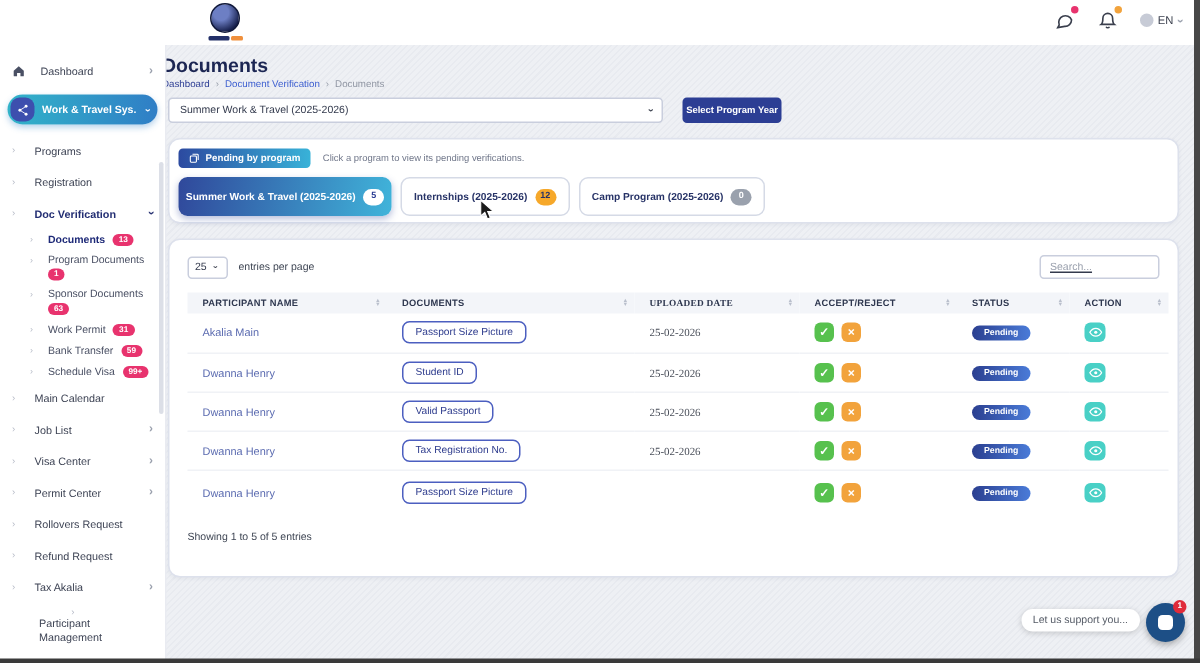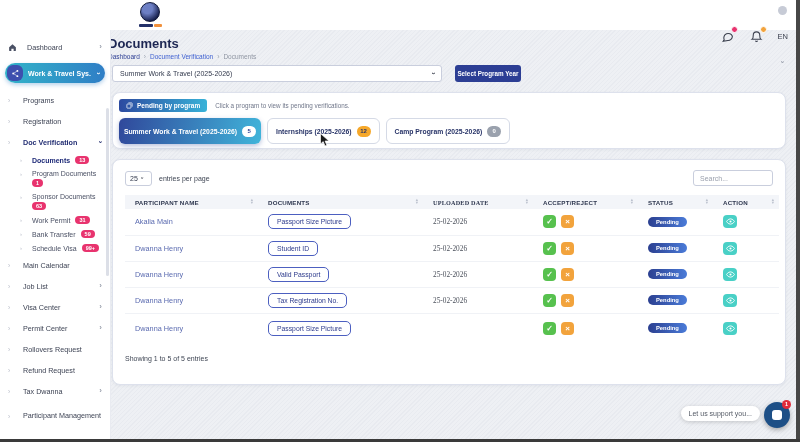--- a/index.html
+++ b/index.html
@@ -20,21 +20,21 @@
   .avatar { width:16px; height:16px; border-radius:50%; background:#eef0f4; border:1px solid #d8dbe4;
             display:inline-flex; align-items:center; justify-content:center; overflow:hidden; }
   .avatar svg { width:11px; height:11px; }
   .greet-text { font-size:8px; font-weight:bold; color:#3a3f4d; }
   .top-icons { position:absolute; right:12px; top:6px; display:flex; align-items:center; gap:14px; }
   .tico { position:relative; display:inline-flex; width:15px; height:15px; cursor:pointer; }
   .tico svg { width:13px; height:13px; margin:auto; }
   .dot { position:absolute; top:-3px; right:-3px; width:7px; height:7px; border-radius:50%; border:1px solid #fff; }
   .dot.pink { background:#e8336e; }
   .dot.orange { background:#f2a33c; }
-  .lang { display:flex; align-items:center; gap:17px; font-size:7.5px; color:#3a3f4d; cursor:pointer;flex-direction:column; }
+  .lang { display:flex; align-items:center; gap:3px; font-size:7.5px; color:#3a3f4d; cursor:pointer; }
   .globe { width:9px; height:9px; border-radius:50%; background:#c7cbd6; display:inline-block; }
 
   .chev { display:inline-block; font-size:8px; line-height:1; color:#9aa0ad; font-weight:bold; }
   .chev.down { transform:rotate(90deg); }
   .chev.white { color:#fff; }
   .chev.dark { color:#3a3f4d; }
   .chev.navy { color:#283272; }
 
   
   .sidebar { position:absolute; top:30px; left:0; width:110px; height:412px; background:#fff;
@@ -57,21 +57,21 @@
   .s-active-label { flex:1; font-size:7px; font-weight:bold; color:#fff; white-space:nowrap; }
   .s-active .chev { margin-right:4px; font-size:7px; }
   .s-sub { display:flex; align-items:center; flex-wrap:wrap; width:86px; margin:0 0 6px 20px; cursor:pointer; }
   .s-sub .s-caret { width:7px; margin-right:5px; font-size:6px; }
   .s-sub-label { font-size:7px; color:#4a5064; white-space:nowrap; }
   .s-sub.current .s-sub-label { color:#1e2a78; font-weight:bold; }
   .badge-pink { background:#e8336e; color:#fff; font-size:5.5px; font-weight:bold; line-height:8px;
                 padding:0 4px; border-radius:5px; margin-left:5px; }
   .s-sub.wrap .s-sub-label { flex-basis:58px; }
   .s-sub.wrap .badge-pink { margin:2px 0 0 12px; }
-  .s-item.twoline { height:22px; }
+  .s-item.twoline { height:22px;flex-direction:column; }
   .s-item.twoline .s-label { white-space:normal; width:58px; line-height:1.2; }
   .s-msgr { margin-top:12px; }
   .s-msgr .s-ico svg { width:11px; height:11px; }
 
   
   .main { position:absolute; left:108px; top:30px; width:688px; height:412px; padding-top:6px; }
   .title { font-size:13px; font-weight:bold; color:#1c2653; }
   .crumbs { margin-top:2px; font-size:6.5px; display:flex; gap:4px; align-items:center; }
   .crumbs .c1 { color:#2d3e94; cursor:pointer; }
   .crumbs .c2 { color:#3d5fd0; cursor:pointer; }
@@ -281,21 +281,21 @@
         <div class="s-item">
           <span class="s-caret">›</span>
           <span class="s-label s-flex">Rollovers Request</span>
         </div>
         <div class="s-item">
           <span class="s-caret">›</span>
           <span class="s-label s-flex">Refund Request</span>
         </div>
         <div class="s-item">
           <span class="s-caret">›</span>
-          <span class="s-label s-flex">Tax Dwanna</span>
+          <span class="s-label s-flex">Tax Akalia</span>
           <span class="chev right">›</span>
         </div>
         <div class="s-item twoline">
           <span class="s-caret">›</span>
           <span class="s-label s-flex">Participant Management</span>
         </div>
         <div class="s-item s-msgr">
           <span class="s-ico">
             <svg viewBox="0 0 24 24" fill="none" stroke="#4a5064" stroke-width="2">
               <path d="M21 11.5a8 8 0 0 1-8.5 8L4 21l1.8-3.2A8 8 0 1 1 21 11.5z"></path>

